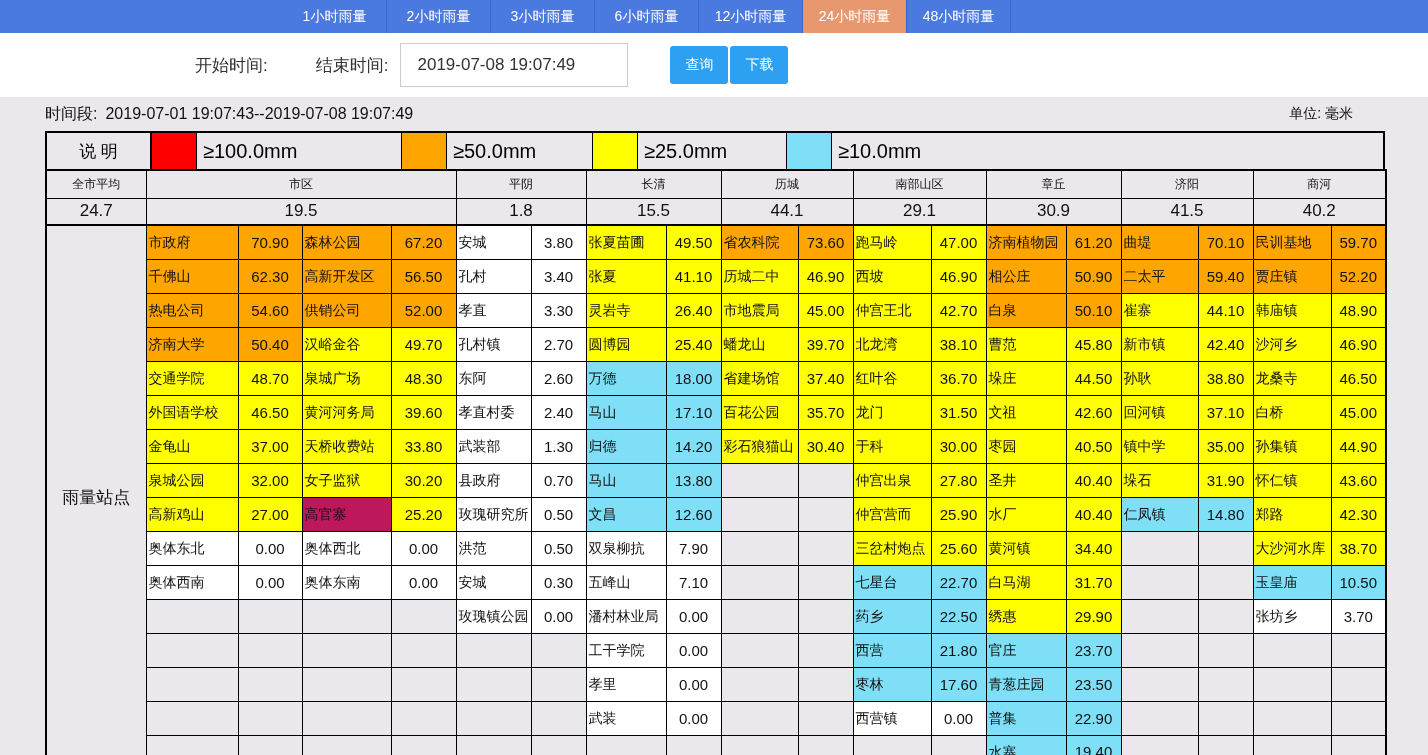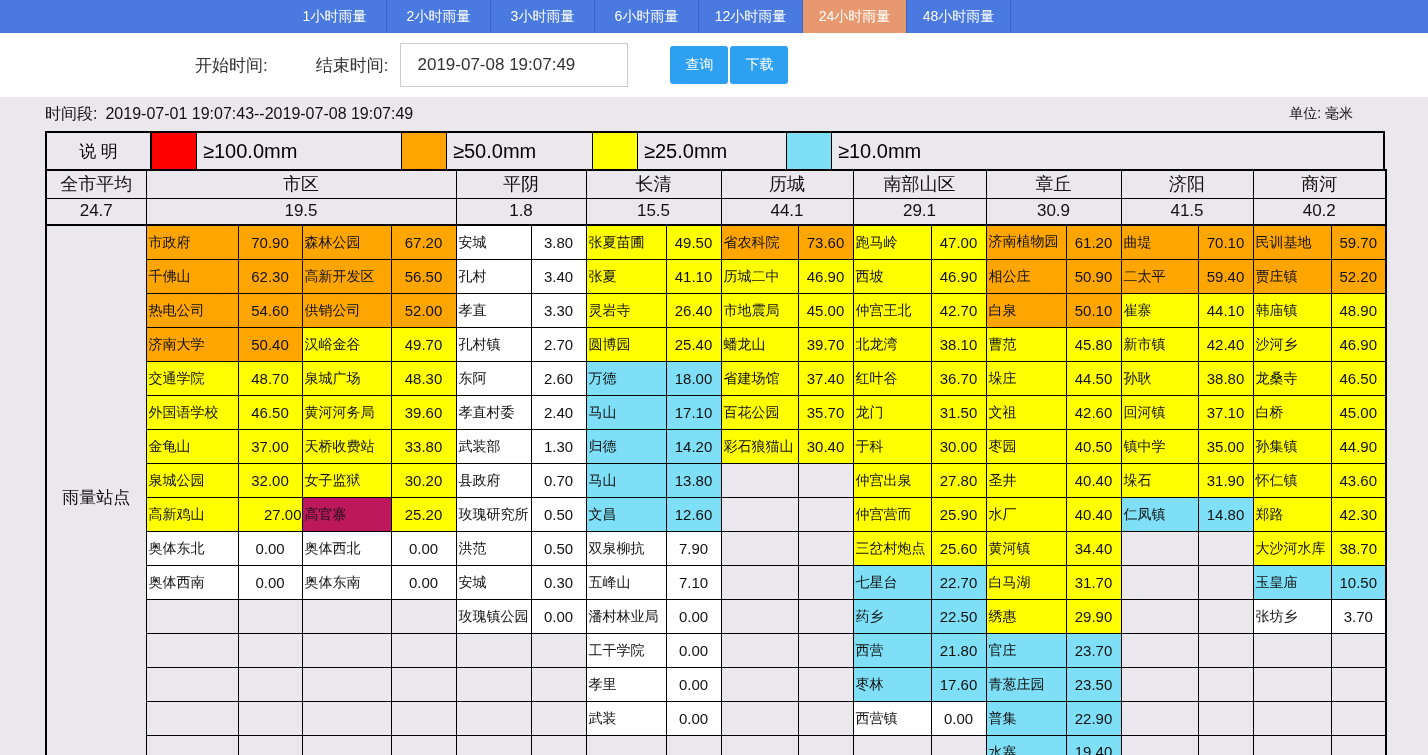--- a/index.html
+++ b/index.html
@@ -37,21 +37,21 @@
   .lg-title { width:104px; display:flex; align-items:center; justify-content:center;
               font-size:17px; border-right:1px solid #000; }
   .lg-swatch { width:46px; border-left:1px solid #000; border-right:1px solid #000; }
   .lg-text { display:flex; align-items:center; padding-left:6px; font-size:20px; }
 
   
   table { border-collapse:collapse; table-layout:fixed; width:1340px; margin-left:45px;
           margin-top:-2px; background:#EAE7ED; }
   td { border:1px solid #000; overflow:hidden; }
   table { border:2px solid #000; }
-  .hd { text-align:center; font-size:18px; height:28px; color:#111;margin-top:20px; }
+  .hd { text-align:center; font-size:12px; height:28px; color:#111;margin-top:20px; }
   .hv { text-align:center; font-size:17px; height:27px; color:#111; border-bottom:2px solid #000; }
   .nm { font-size:14px; text-align:left; padding:1px 2px; line-height:1.15; height:34px; color:#111; }
   .vl { font-size:15px; text-align:center; color:#111; }
   .station-label { text-align:center; font-size:17px; background:#EAE7ED; color:#111; }
 </style>
 </head>
 <body>
 
 <div class="screen">
 
@@ -150,21 +150,21 @@
           <td class="nm" style="background: rgb(255, 165, 0);">森林公园</td>
           <td class="vl" style="background: rgb(255, 165, 0);">67.20</td>
           <td class="nm" style="background: rgb(255, 255, 255);">安城</td>
           <td class="vl" style="background: rgb(255, 255, 255);">3.80</td>
           <td class="nm" style="background: rgb(255, 255, 0);">张夏苗圃</td>
           <td class="vl" style="background: rgb(255, 255, 0);">49.50</td>
           <td class="nm" style="background: rgb(255, 165, 0);">省农科院</td>
           <td class="vl" style="background: rgb(255, 165, 0);">73.60</td>
           <td class="nm" style="background: rgb(255, 255, 0);">跑马岭</td>
           <td class="vl" style="background: rgb(255, 255, 0);">47.00</td>
-          <td class="nm" style="background: rgb(255, 165, 0); font-family: Liberation Mono, monospace;">济南植物园</td>
+          <td class="nm" style="background: rgb(255, 165, 0);">济南植物园</td>
           <td class="vl" style="background: rgb(255, 165, 0);">61.20</td>
           <td class="nm" style="background: rgb(255, 165, 0);">曲堤</td>
           <td class="vl" style="background: rgb(255, 165, 0);">70.10</td>
           <td class="nm" style="background: rgb(255, 165, 0);">民训基地</td>
           <td class="vl" style="background: rgb(255, 165, 0);">59.70</td>
         </tr>
         <tr>
           <td class="nm" style="background: rgb(255, 165, 0);">千佛山</td>
           <td class="vl" style="background: rgb(255, 165, 0);">62.30</td>
           <td class="nm" style="background: rgb(255, 165, 0);">高新开发区</td>
@@ -299,21 +299,21 @@
           <td class="vl" style="background: rgb(255, 255, 0);">27.80</td>
           <td class="nm" style="background: rgb(255, 255, 0);">圣井</td>
           <td class="vl" style="background: rgb(255, 255, 0);">40.40</td>
           <td class="nm" style="background: rgb(255, 255, 0);">垛石</td>
           <td class="vl" style="background: rgb(255, 255, 0);">31.90</td>
           <td class="nm" style="background: rgb(255, 255, 0);">怀仁镇</td>
           <td class="vl" style="background: rgb(255, 255, 0);">43.60</td>
         </tr>
         <tr>
           <td class="nm" style="background: rgb(255, 255, 0);">高新鸡山</td>
-          <td class="vl" style="background: rgb(255, 255, 0); text-align: right;">27.00</td>
+          <td class="vl" style="background: rgb(255, 255, 0);">27.00</td>
           <td class="nm" style="background: #be185d;">高官寨</td>
           <td class="vl" style="background: rgb(255, 255, 0);">25.20</td>
           <td class="nm" style="background: rgb(255, 255, 255);">玫瑰研究所</td>
           <td class="vl" style="background: rgb(255, 255, 255);">0.50</td>
           <td class="nm" style="background: rgb(126, 223, 247);">文昌</td>
           <td class="vl" style="background: rgb(126, 223, 247);">12.60</td>
           <td class="nm"></td>
           <td class="vl"></td>
           <td class="nm" style="background: rgb(255, 255, 0);">仲宫营而</td>
           <td class="vl" style="background: rgb(255, 255, 0);">25.90</td>

